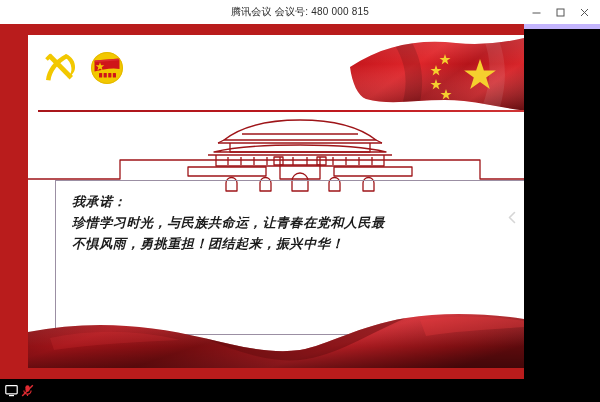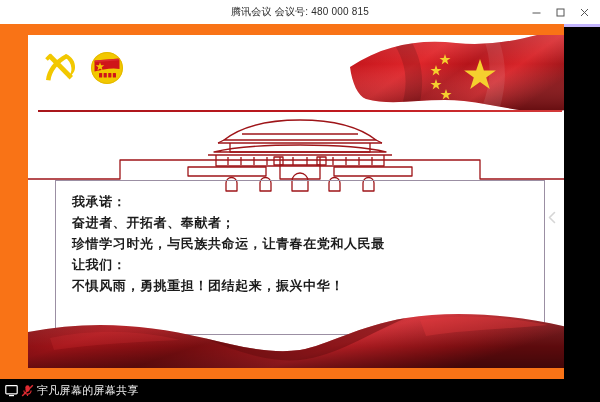--- a/index.html
+++ b/index.html
@@ -21,21 +21,21 @@
     background: #000000;
     overflow: hidden;
   }
 
   
   #title-bar {
     position: absolute;
     left: 0; top: 0;
     width: 600px; height: 24px;
     background: #ffffff;
-    border-bottom: 3px solid #c4b5fd;
+    border-bottom: 5px solid #c4b5fd;
     display: flex;
     align-items: center;
     justify-content: center;
   }
   #title-bar-text {
     font-size: 10px;
     color: #2c2c2c;
     letter-spacing: 0.2px;
     white-space: nowrap;
   }
@@ -52,23 +52,24 @@
     align-items: center;
     justify-content: center;
     color: #555555;
   }
   .win-btn svg { display: block; }
 
   
   #share-stage {
     position: absolute;
     left: 0; top: 24px;
-    width: 564px; height: 355px;
-    background: #f97316;
-    overflow: hidden;
+    width: 524px; height: 355px;
+    background: #b91c1c;
+    overflow: hidden;
+    font-style: italic;
   }
 
   
   #slide {
     position: absolute;
     left: 28px; top: 11px;
     width: 544px; height: 333px;
     background: #ffffff;
     overflow: hidden;
   }
@@ -303,23 +304,21 @@
             <path d="M232 78 L232 70 a5.5 5.5 0 0 1 11 0 L243 78 Z"></path>
             <path d="M264 78 L264 68 a8 8 0 0 1 16 0 L280 78 Z"></path>
             <path d="M301 78 L301 70 a5.5 5.5 0 0 1 11 0 L312 78 Z"></path>
             <path d="M335 78 L335 70 a5.5 5.5 0 0 1 11 0 L346 78 Z"></path>
           </g>
         </svg>
       </div>
 
       <div id="pledge-box">
         <div class="pledge-line">我承诺：</div>
-        <div class="pledge-line">奋进者、开拓者、奉献者；</div>
         <div class="pledge-line">珍惜学习时光，与民族共命运，让青春在党和人民最</div>
-        <div class="pledge-line">让我们：</div>
         <div class="pledge-line">不惧风雨，勇挑重担！团结起来，振兴中华！</div>
       </div>
 
       <div id="silk-wrap">
         <svg width="544" height="70" viewBox="0 0 544 70" preserveAspectRatio="none" aria-hidden="true">
           <defs>
             <linearGradient id="silkA" x1="0" y1="0" x2="1" y2="0.3">
               <stop offset="0%" stop-color="#7e0f12"></stop>
               <stop offset="22%" stop-color="#b8161c"></stop>
               <stop offset="45%" stop-color="#8c1013"></stop>
@@ -362,16 +361,15 @@
       <line x1="4" y1="11.6" x2="9" y2="11.6" stroke="#ffffff" stroke-width="1.2"></line>
     </svg>
 
     <svg class="status-icon" width="13" height="13" viewBox="0 0 13 13" aria-hidden="true">
       <rect x="4.4" y="1.2" width="4.2" height="6.6" rx="2.1" fill="#e02b32"></rect>
       <path d="M2.9 6.6 a3.6 3.6 0 0 0 7.2 0" fill="none" stroke="#e02b32" stroke-width="1.2"></path>
       <line x1="6.5" y1="10.2" x2="6.5" y2="12" stroke="#e02b32" stroke-width="1.2"></line>
       <line x1="1.2" y1="12" x2="11.8" y2="1.2" stroke="#e02b32" stroke-width="1.4"></line>
     </svg>
 
-    <span id="status-label">宇凡屏幕的屏幕共享</span>
   </div>
 
 </div>
 
 </body></html>

